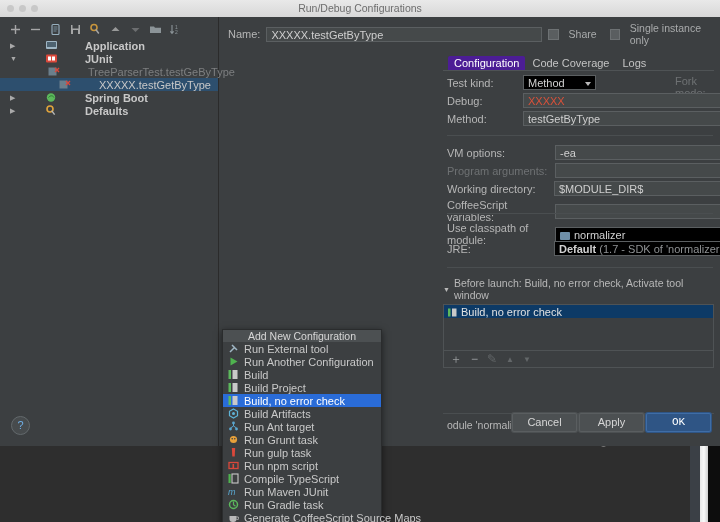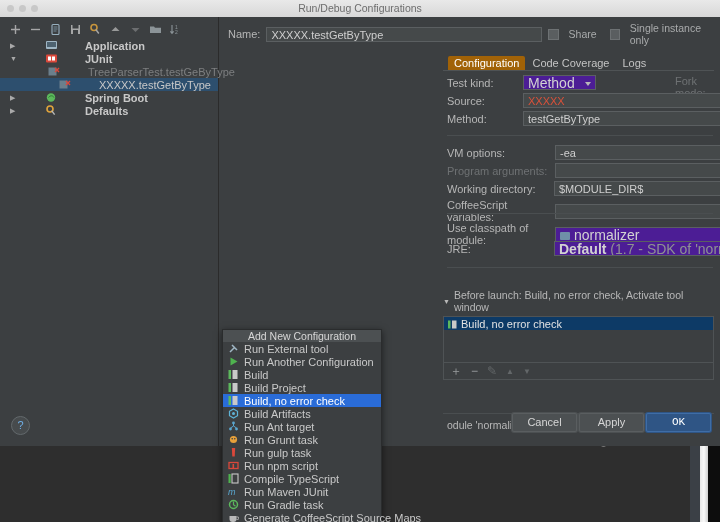--- a/index.html
+++ b/index.html
@@ -40,36 +40,36 @@
   #namerow{position:absolute;left:9px;top:5px;right:6px;display:flex;align-items:center;gap:6px;}
   .lbl{color:#b6b6b6;font-size:11px;}
   .lbl.dim{color:#6e7173;}
   .fld{background:#45494a;border:1px solid #5b5f61;height:15px;line-height:15px;
        color:#cfcfcf;font-size:11px;padding:0 4px;box-sizing:border-box;overflow:hidden;white-space:nowrap;}
   .chk{width:9px;height:9px;background:#5a5e60;border:1px solid #6d7173;display:inline-block;}
   .chklbl{color:#a9abac;font-size:10.5px;margin-left:4px;}
 
   #tabs{position:absolute;left:229px;top:39px;display:flex;gap:1px;font-size:11px;}
   .tab{padding:1px 6px 2px;color:#c3c3c3;}
-  .tab.active{background:#a16207;color:#ffffff;border-radius:2px 2px 0 0;}
+  .tab.active{background:#4c1d95;color:#ffffff;border-radius:2px 2px 0 0;}
   #tabline{position:absolute;left:224px;right:6px;top:53px;height:1px;background:#4f5355;}
 
   .frow{position:absolute;display:flex;align-items:center;}
-  .sel2{background:#4c1d95;border:1px solid #5b5f61;height:15px;line-height:14px;color:#d2d2d2;
-        font-size:14px;padding:0 14px 0 4px;box-sizing:border-box;position:relative;white-space:nowrap;overflow:hidden;}
+  .sel2{background:#000000;border:1px solid #5b5f61;height:15px;line-height:14px;color:#d2d2d2;
+        font-size:11px;padding:0 14px 0 4px;box-sizing:border-box;position:relative;white-space:nowrap;overflow:hidden;}
   .sel2:after{content:"";position:absolute;right:4px;top:6px;border-left:3px solid transparent;
         border-right:3px solid transparent;border-top:4px solid #b9b9b9;}
 
   #sep1{position:absolute;left:228px;right:7px;top:118px;height:1px;background:#4a4e50;}
   #sep2{position:absolute;left:228px;right:7px;top:196px;height:1px;background:#4a4e50;}
   #sep3{position:absolute;left:228px;right:7px;top:250px;height:1px;background:#4a4e50;}
 
   
   #bl{position:absolute;left:224px;top:260px;right:6px;}
-  #bl-head{display:flex;align-items:center;font-size:10.5px;color:#b8b8b8;gap:4px;margin-top:12px;}
+  #bl-head{display:flex;align-items:center;font-size:10.5px;color:#b8b8b8;gap:4px;}
   #bl-head .hr{flex:1;height:1px;background:#4d5153;margin-left:6px;}
   #bl-box{margin-top:3px;border:1px solid #4f5355;background:#3c3f41;height:62px;position:relative;}
   #bl-item{height:13px;background:#0d3a66;display:flex;align-items:center;padding-left:4px;color:#e2e2e2;font-size:11px;gap:4px;}
   #bl-tools{position:absolute;left:0;right:0;bottom:0;height:16px;border-top:1px solid #4f5355;display:flex;align-items:center;gap:9px;padding-left:6px;color:#9a9d9f;font-size:12px;}
   #bl-tools .dimg{color:#636769;}
   #warn{position:absolute;left:228px;top:402px;font-size:10.5px;color:#b8b8b8;}
   #dlgsep{position:absolute;left:224px;right:6px;top:396px;height:1px;background:#4a4e50;}
 
   #help{position:absolute;left:11px;top:416px;width:17px;height:17px;border-radius:50%;
         border:1px solid #63696c;background:#474b4d;color:#6faee6;font-size:11px;text-align:center;line-height:16px;}
@@ -239,21 +239,21 @@
       <div class="frow" style="left:228px;top:58px;gap:6px;">
         <span class="lbl" style="width:70px">Test kind:</span>
         <span class="sel2" style="width:73px">Method</span>
       </div>
       <div class="frow" style="left:456px;top:58px;gap:5px;">
         <span class="lbl dim">Fork mode:</span>
 
       </div>
 
       <div class="frow" style="left:228px;top:76px;gap:6px;">
-        <span class="lbl" style="width:70px">Source:</span>
+        <span class="lbl" style="width:70px">Debug:</span>
         <span class="fld" style="width:360px;color:#d9513a">XXXXX</span>
 
       </div>
 
       <div class="frow" style="left:228px;top:94px;gap:6px;">
         <span class="lbl" style="width:70px">Method:</span>
         <span class="fld" style="width:360px">testGetByType</span>
 
       </div>
 

